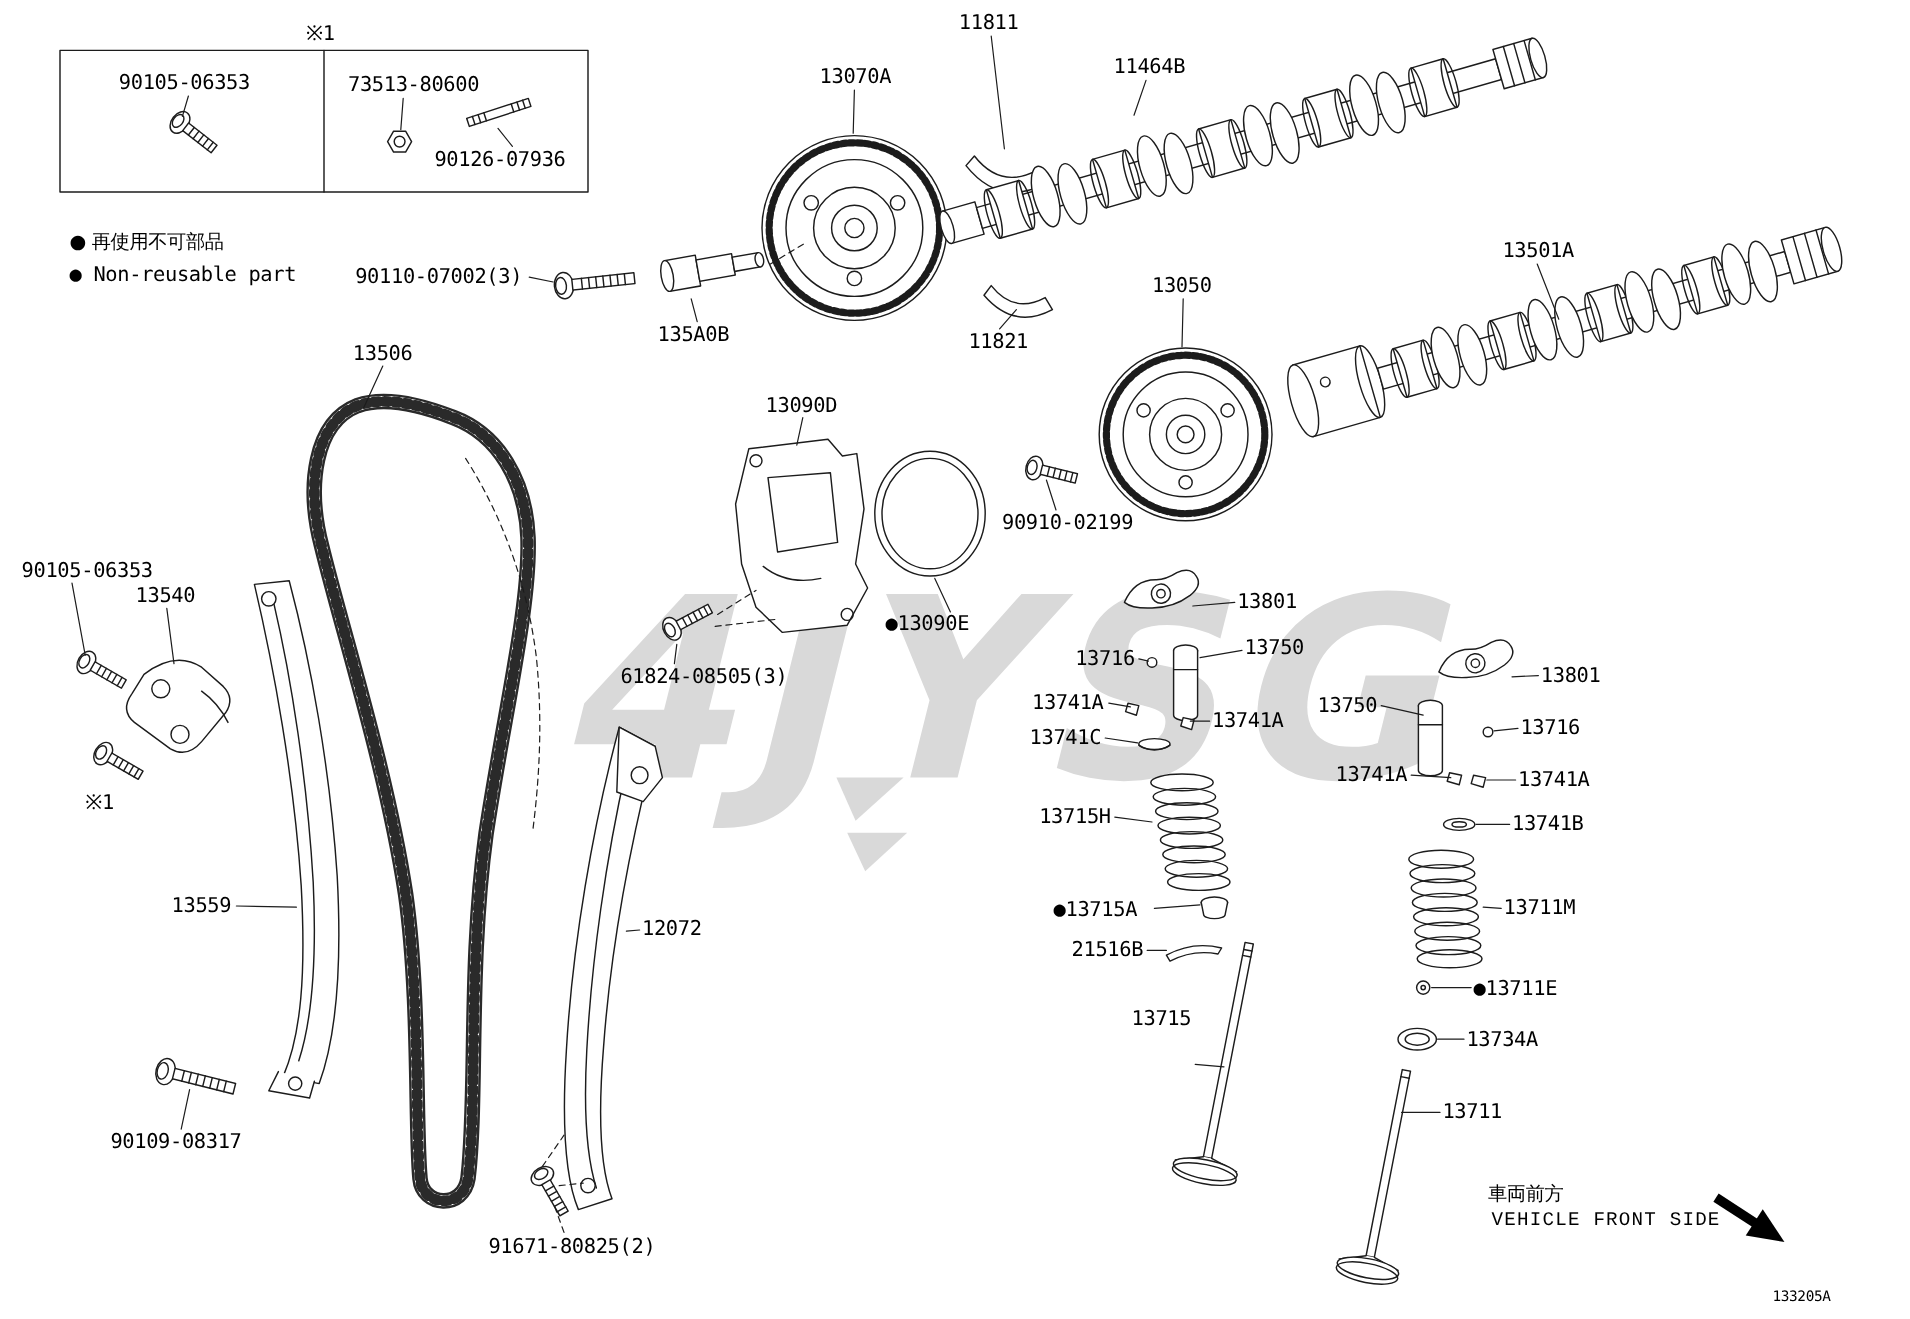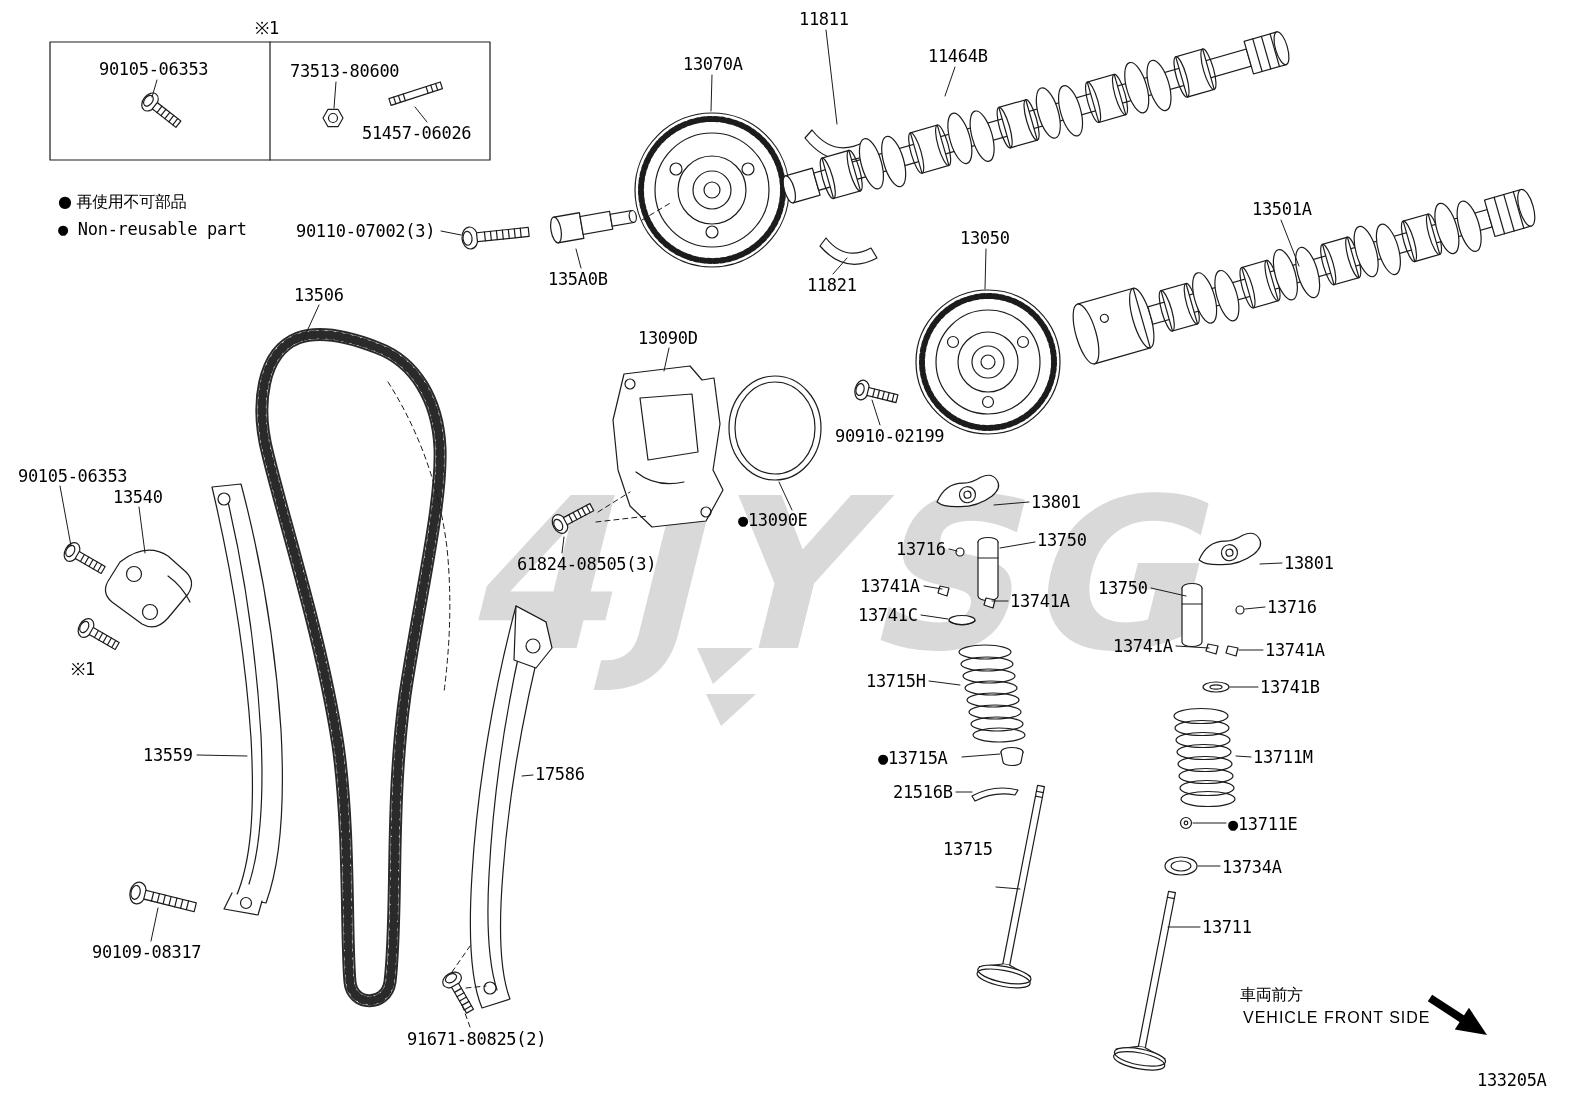--- a/index.html
+++ b/index.html
@@ -7,22 +7,22 @@
     width:1592px;height:1099px;position:relative;overflow:hidden;
     background:#ffffff;color:#000;
     font-family:"DejaVu Sans Mono","Liberation Mono",monospace;
   }
   svg.art{position:absolute;left:0;top:0}
   .lbl{
     position:absolute;font-size:17px;line-height:19px;
     white-space:nowrap;letter-spacing:-0.3px;color:#000;
   }
   .jp{font-family:"DejaVu Sans","Liberation Sans",sans-serif;font-size:16px}
-  .code{font-size:17px}
-  .wide{letter-spacing:1px;font-family:Liberation Sans, sans-serif;font-size:16px}
+  .code{font-size:12px}
+  .wide{letter-spacing:1px;font-family:Liberation Mono, monospace;font-size:16px}
 </style>
 </head>
 <body>
 
 <svg class="art" viewBox="0 0 1592 1099" width="1592" height="1099" fill="none" stroke="#1c1c1c" stroke-width="1.2" stroke-linejoin="round" stroke-linecap="round">
 
   <defs>
     <g id="rocker">
       <path d="M0,10 Q10,-8 28,-6 Q36,-5 46,-10 Q58,-14 62,-5 Q66,3 55,10 Q40,19 22,17 Q6,16 0,10 Z" fill="#fff"></path>
       <circle cx="31" cy="6" r="8" fill="#fff"></circle>
@@ -398,32 +398,32 @@
 <div class="lbl" style="left:858px;top:606px">13741C</div>
 <div class="lbl" style="left:1267px;top:598px">13716</div>
 <div class="lbl" style="left:1113px;top:637px">13741A</div>
 <div class="lbl" style="left:1265px;top:641px">13741A</div>
 <div class="lbl" style="left:1260px;top:678px">13741B</div>
 <div class="lbl" style="left:866px;top:672px">13715H</div>
 <div class="lbl" style="left:143px;top:746px">13559</div>
 <div class="lbl" style="left:878px;top:749px">●13715A</div>
 <div class="lbl" style="left:1253px;top:748px">13711M</div>
 <div class="lbl" style="left:893px;top:783px">21516B</div>
-<div class="lbl" style="left:535px;top:765px">17586</div>
+<div class="lbl" style="left:535px;top:765px">12072</div>
 <div class="lbl" style="left:1228px;top:815px">●13711E</div>
 <div class="lbl" style="left:1222px;top:858px">13734A</div>
 <div class="lbl" style="left:943px;top:840px">13715</div>
 <div class="lbl" style="left:92px;top:943px">90109-08317</div>
 <div class="lbl" style="left:1202px;top:918px">13711</div>
 <div class="lbl" style="left:407px;top:1030px">91671-80825(2)</div>
 
 <div class="lbl" style="left:255px;top:19px">※1</div>
 <div class="lbl" style="left:99px;top:60px">90105-06353</div>
 <div class="lbl" style="left:290px;top:62px">73513-80600</div>
-<div class="lbl" style="left:362px;top:124px">51457-06026</div>
+<div class="lbl" style="left:362px;top:124px">90126-07936</div>
 <div class="lbl" style="left:71px;top:660px">※1</div>
 
 <div class="lbl jp" style="left:58px;top:192px">● 再使用不可部品</div>
 <div class="lbl" style="left:58px;top:220px">● Non-reusable part</div>
 
 <div class="lbl jp" style="left:1240px;top:985px">車両前方</div>
 <div class="lbl wide" style="left:1243px;top:1008px">VEHICLE FRONT SIDE</div>
 
 <div class="lbl code" style="left:1477px;top:1071px">133205A</div>
 

